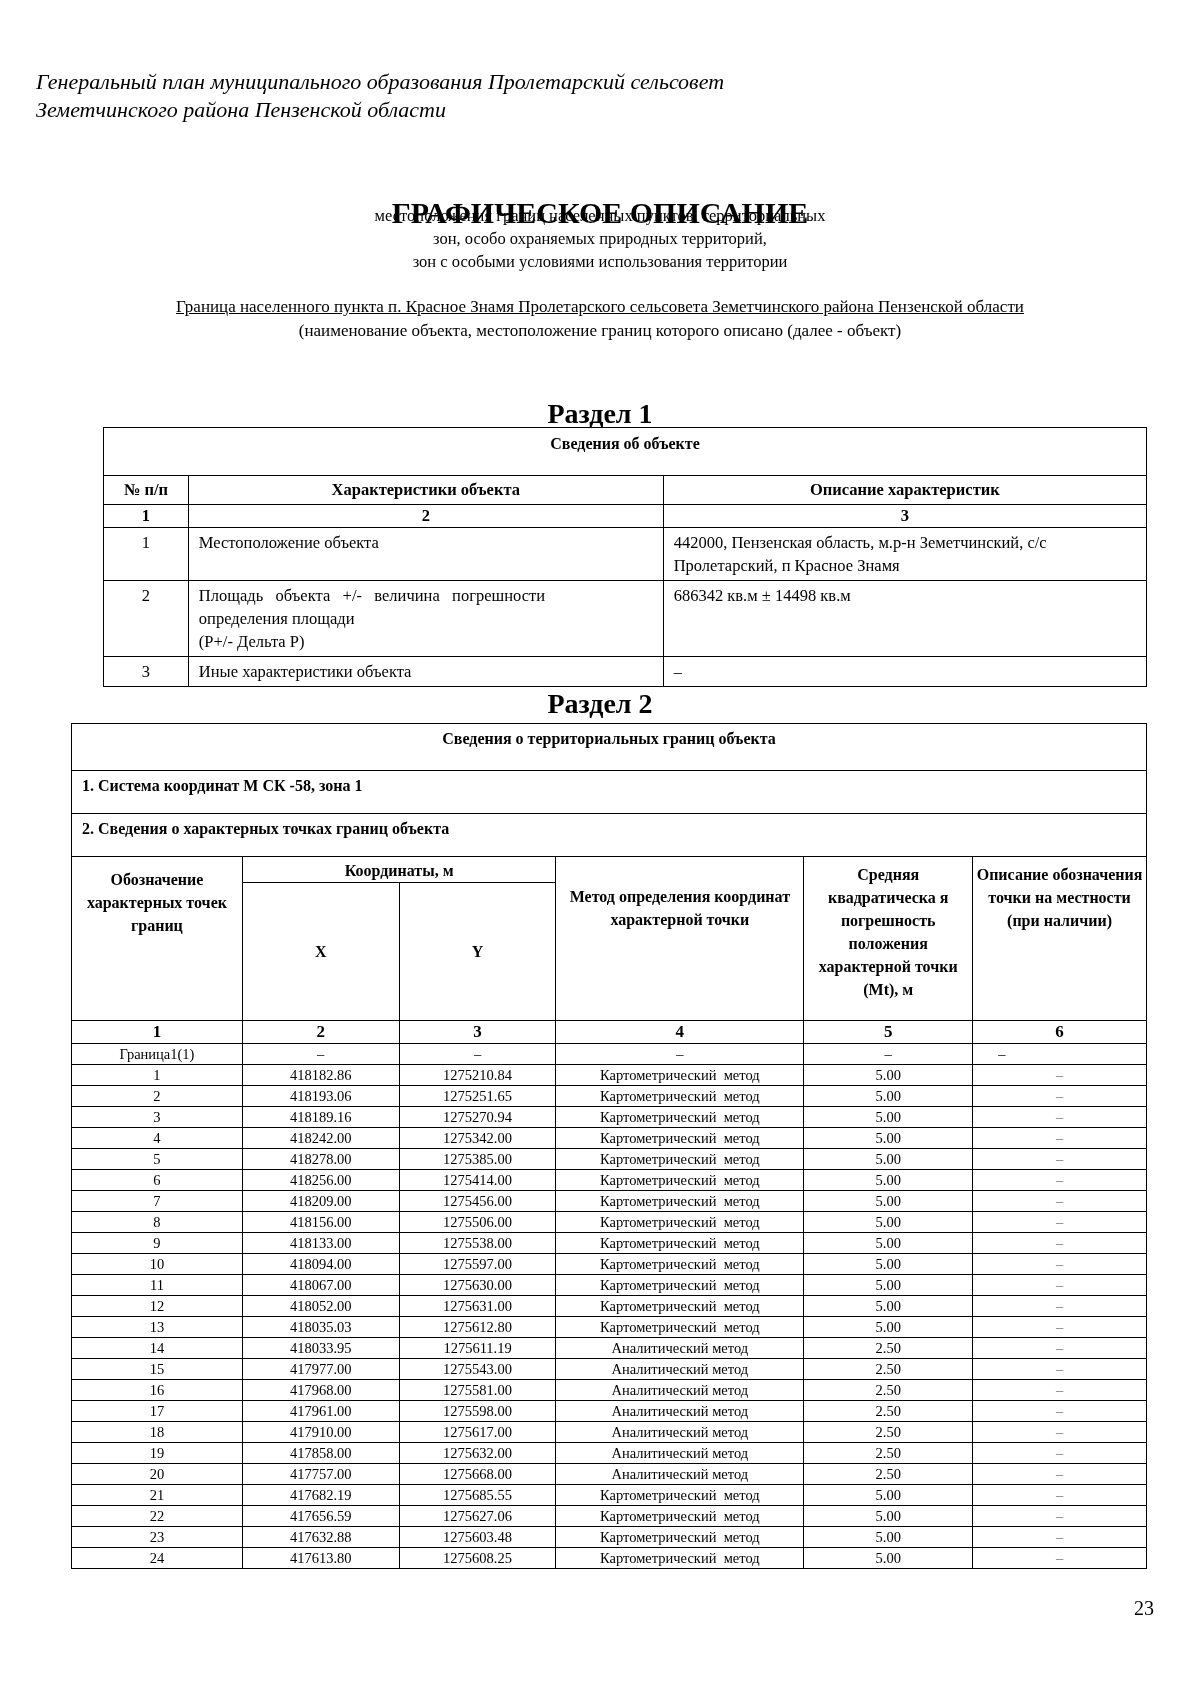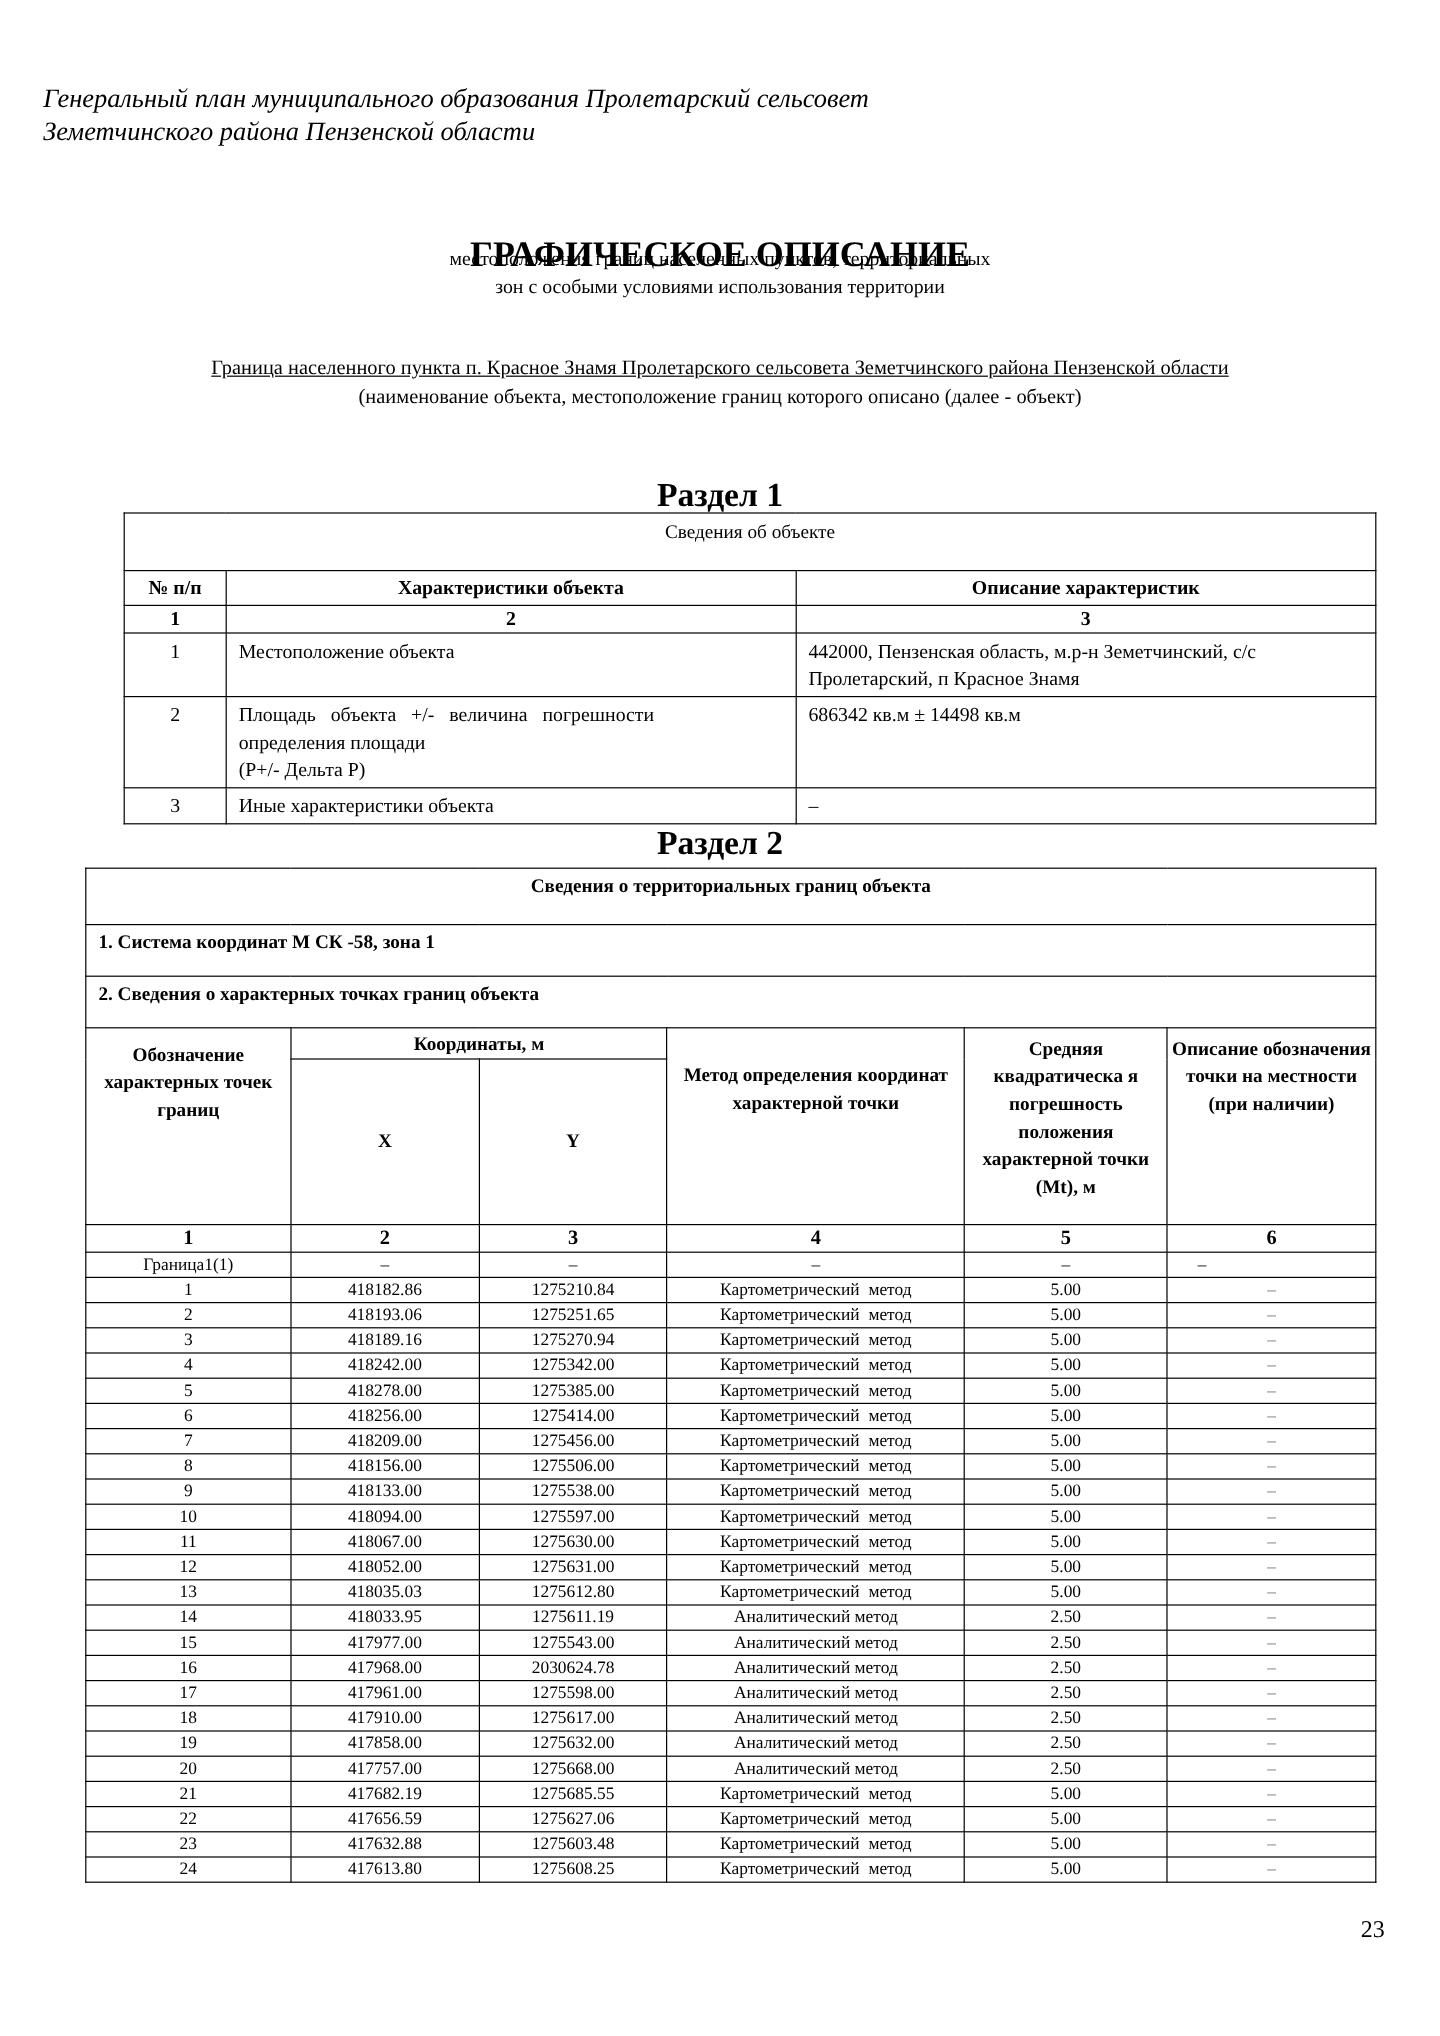--- a/index.html
+++ b/index.html
@@ -25,21 +25,21 @@
     }
     .objname .u { text-decoration: underline; }
     .sec-title {
       position: absolute; left: 0; width: 1200px; text-align: center;
       font-weight: bold; font-size: 28px;
     }
     table { border-collapse: collapse; position: absolute; }
     td, th { border: 1.5px solid #000; padding: 0; }
     
     #t1 { left: 103px; top: 427px; width: 1044px; font-size: 16.5px; }
-    #t1 .cap { height: 40px; text-align: center; font-weight: normal; font-size: 16px; vertical-align: top; padding-top: 4px; }
+    #t1 .cap { height: 40px; text-align: center; font-weight: bold; font-size: 16px; vertical-align: top; padding-top: 4px; }
     #t1 .hd th { font-weight: bold; height: 28px; font-size: 16.5px; }
     #t1 .num th { font-weight: bold; height: 22px; font-size: 16.5px; }
     #t1 td { vertical-align: top; padding: 3px 10px; line-height: 23px; }
     #t1 td.c { text-align: center; padding: 3px 0; }
     
     #t2 { left: 71px; top: 723px; width: 1076px; font-size: 15px; }
     #t2 .bar td { font-weight: bold; font-size: 16px; height: 40px; vertical-align: top; padding: 6px 10px 0 10px; }
     #t2 .bar td.center { text-align: center; }
     #t2 .head th { font-weight: bold; font-size: 16px; line-height: 23px; text-align: center; vertical-align: top; padding-top: 6px; }
     #t2 .head th.mid { vertical-align: middle; padding-top: 0; }
@@ -56,20 +56,21 @@
 
 <div class="hdr">
   <div>Генеральный план муниципального образования Пролетарский сельсовет</div>
   <div>Земетчинского района Пензенской области</div>
 </div>
 
 <div class="title">ГРАФИЧЕСКОЕ ОПИСАНИЕ</div>
 
 <div class="subtitle">
   <div>местоположения границ населенных пунктов, территориальных</div>
+  <div>зон,  особо охраняемых природных территорий,</div>
   <div>зон с особыми условиями использования территории</div>
 </div>
 
 <div class="objname">
   <div class="u">Граница населенного пункта п. Красное Знамя Пролетарского сельсовета Земетчинского района Пензенской области</div>
   <div>(наименование объекта, местоположение границ которого описано (далее - объект)</div>
 </div>
 
 <div class="sec-title" style="top:398px;">Раздел 1</div>
 
@@ -281,21 +282,21 @@
         <td>15</td>
         <td>417977.00</td>
         <td>1275543.00</td>
         <td style="white-space: pre;">Аналитический метод</td>
         <td>2.50</td>
         <td class="dash6">–</td>
       </tr>
       <tr>
         <td>16</td>
         <td>417968.00</td>
-        <td>2030624.78</td>
+        <td>1275581.00</td>
         <td style="white-space: pre;">Аналитический метод</td>
         <td>2.50</td>
         <td class="dash6">–</td>
       </tr>
       <tr>
         <td>17</td>
         <td>417961.00</td>
         <td>1275598.00</td>
         <td style="white-space: pre;">Аналитический метод</td>
         <td>2.50</td>

